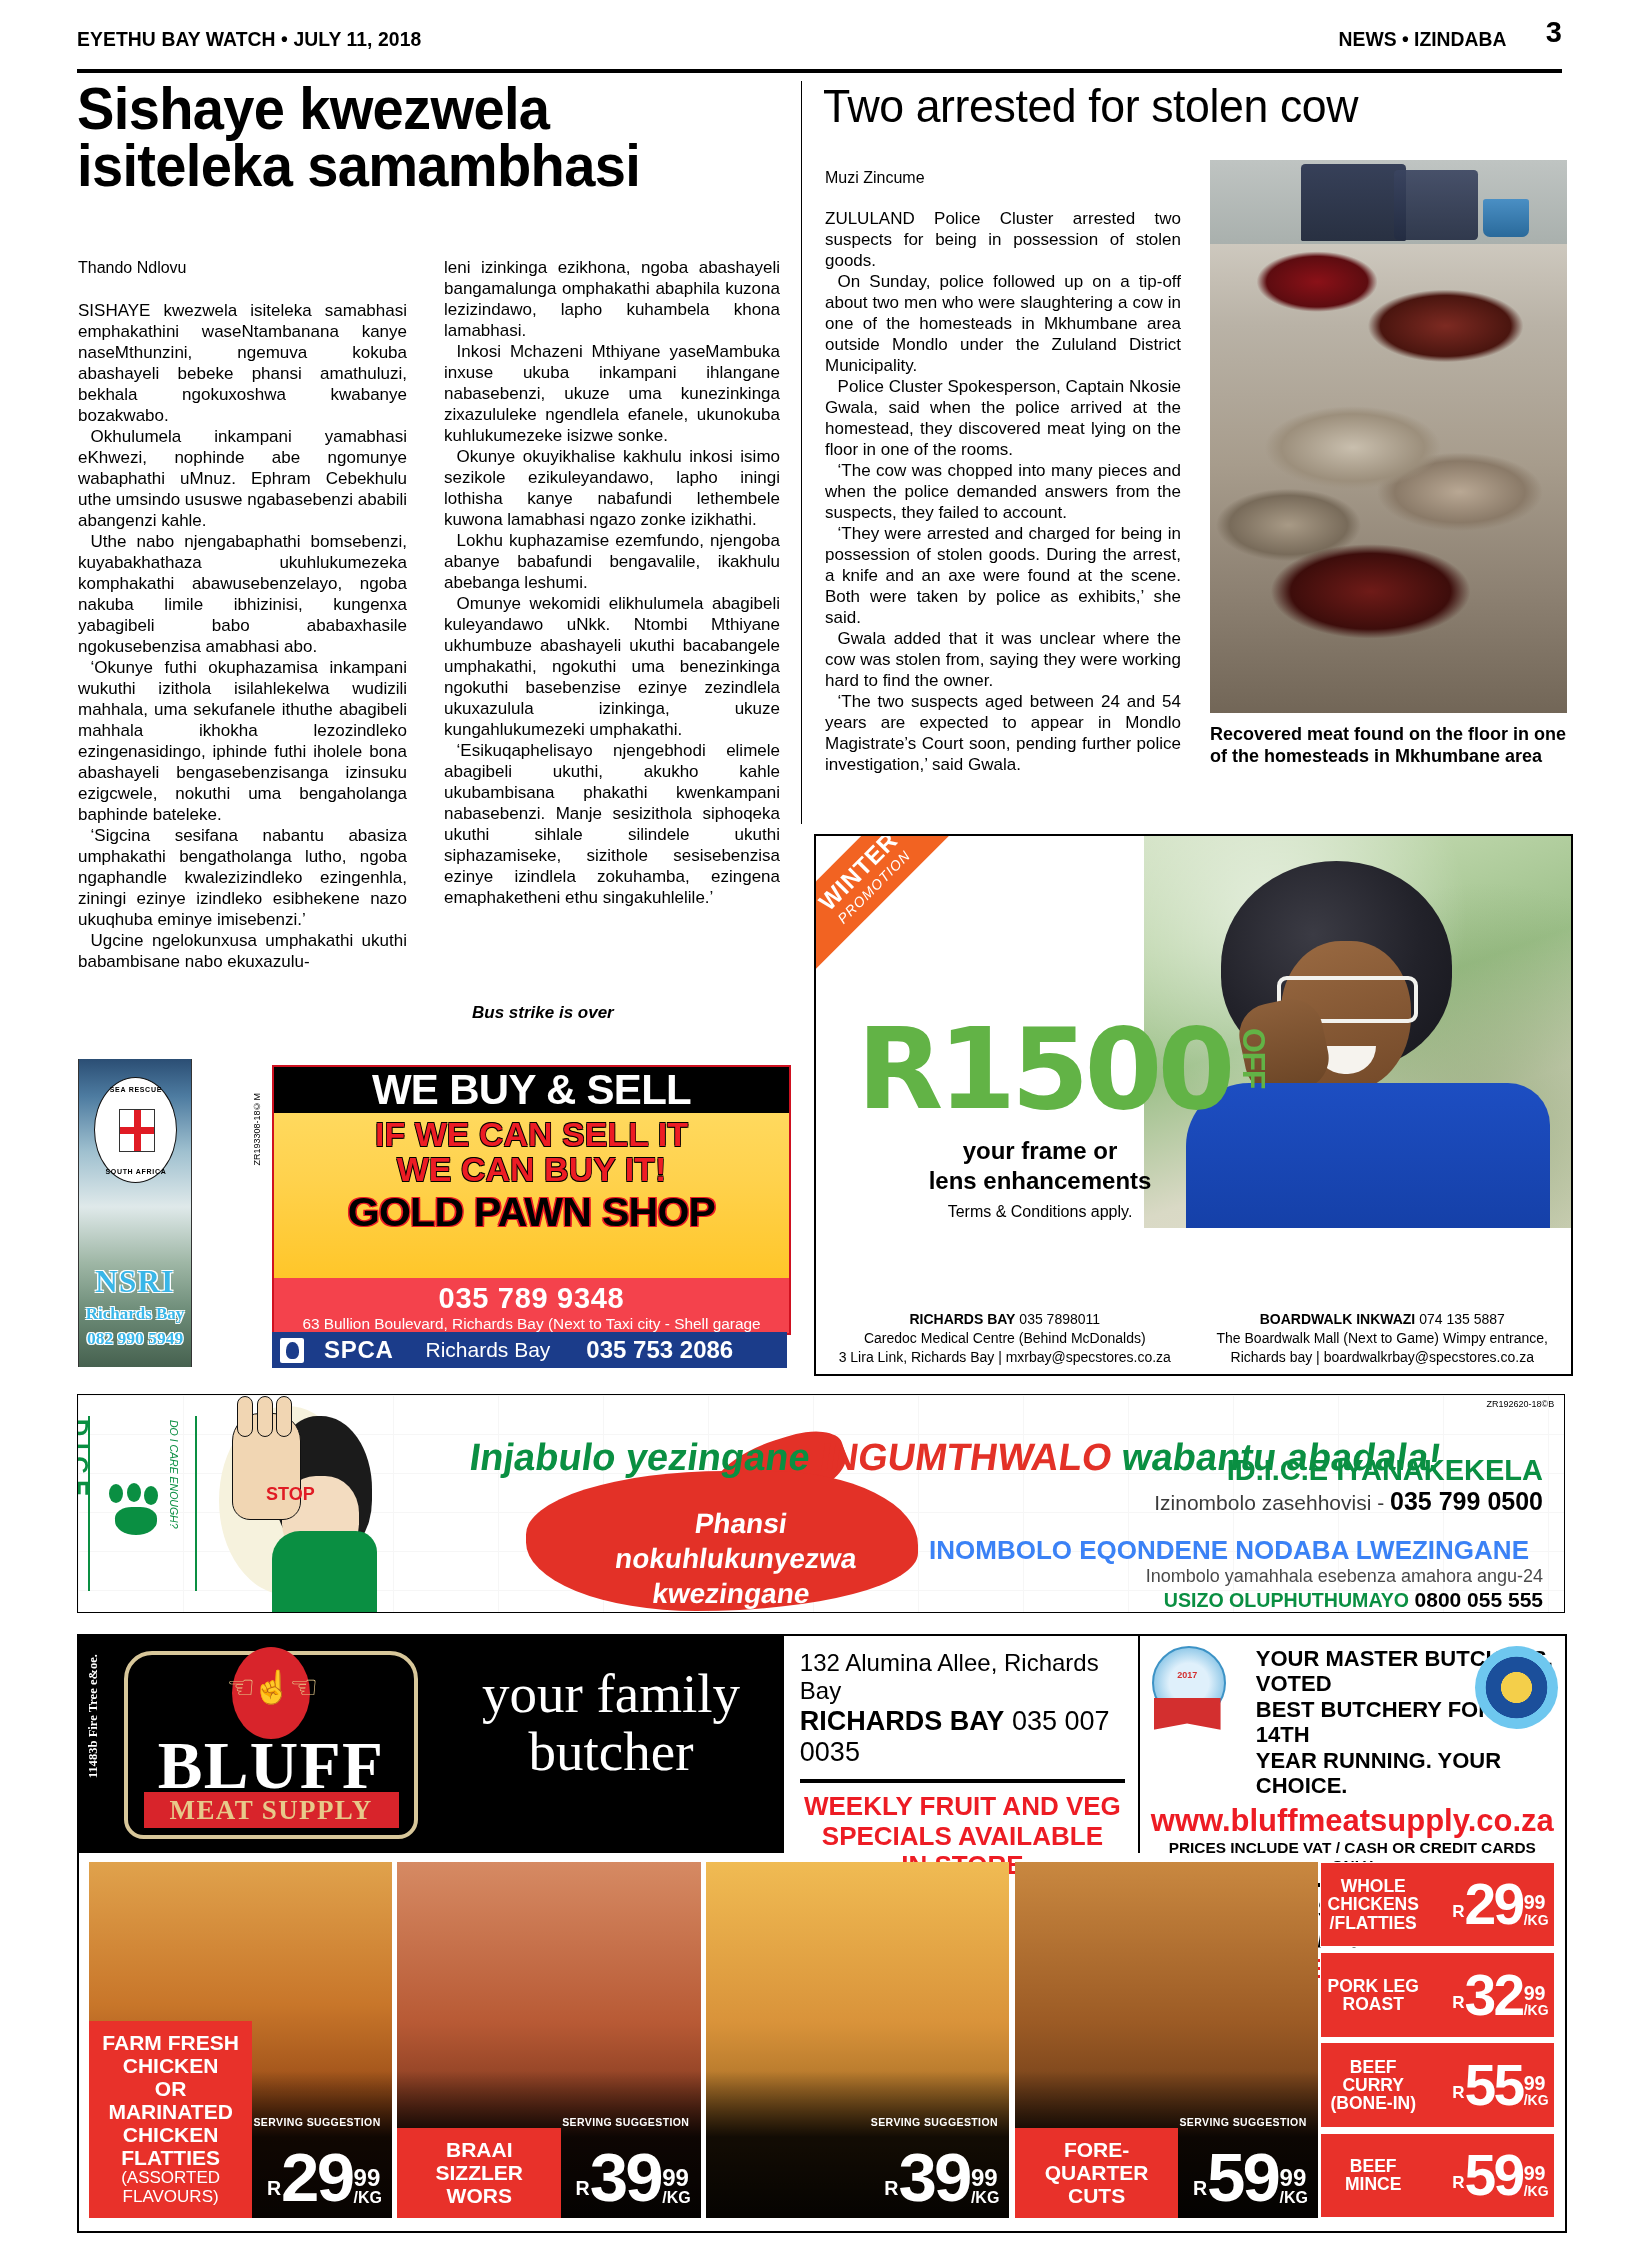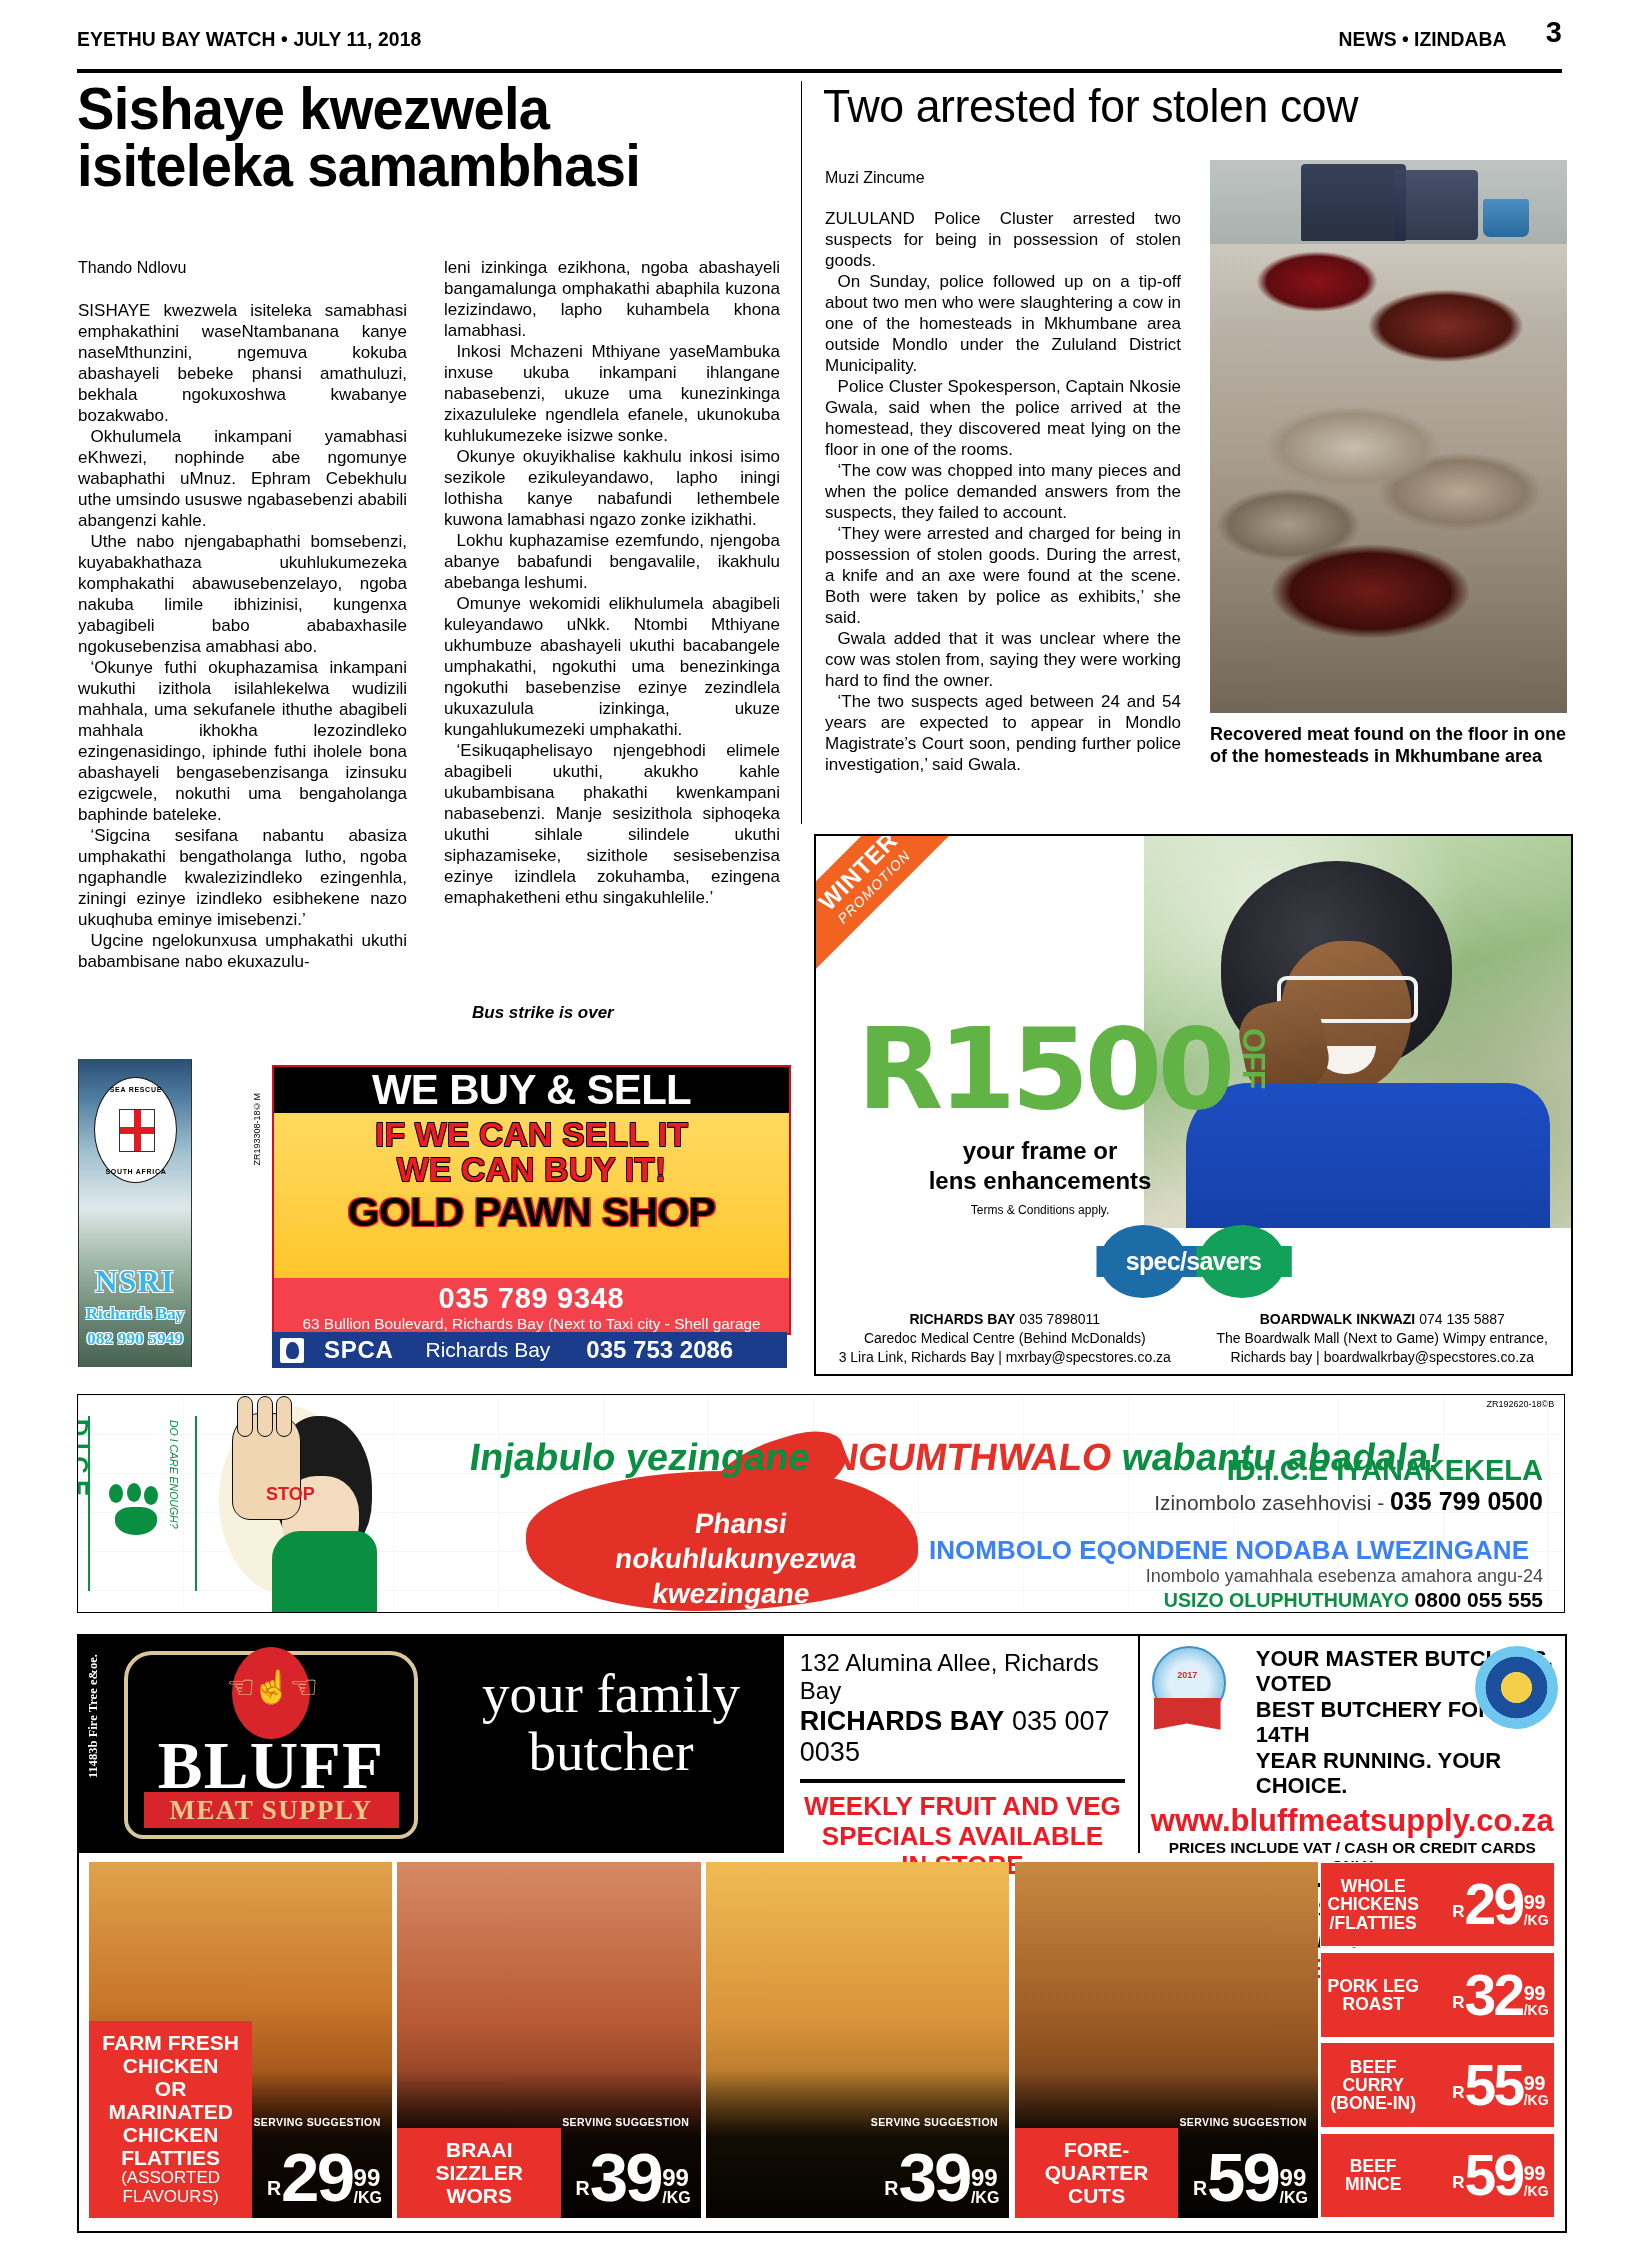--- a/index.html
+++ b/index.html
@@ -77,21 +77,21 @@
   .ss-ribbon{position:absolute;left:-78px;top:9.8px;width:252px;height:62px;background:#f26322;transform:rotate(-45deg);
      display:flex;flex-direction:column;align-items:center;justify-content:center;color:#fff;}
   .ss-ribbon .r1{font-weight:bold;font-size:24px;letter-spacing:0.7px;font-family:"Liberation Sans Narrow","Liberation Sans",sans-serif;}
   .ss-ribbon .r2{font-style:italic;font-size:14px;letter-spacing:1.1px;}
   .ss-price{position:absolute;left:41px;top:188px;display:flex;align-items:flex-start;}
   .ss-price .amt{font-weight:bold;font-size:112px;line-height:.82;color:#62b346;letter-spacing:-4.9px;
      font-family:"DejaVu Sans",sans-serif;}
   .ss-price .off{font-weight:bold;font-size:32px;color:#62b346;writing-mode:vertical-rl;margin-left:4.2px;margin-top:4.2px;letter-spacing:-1.4px;}
   .ss-sub1{position:absolute;left:84px;top:301px;width:280px;text-align:center;font-size:24px;font-weight:bold;}
   .ss-sub2{position:absolute;left:77px;top:331px;width:294px;text-align:center;font-size:24px;font-weight:bold;}
-  .ss-terms{position:absolute;left:84px;top:367px;width:280px;text-align:center;font-size:12px;}
+  .ss-terms{position:absolute;left:84px;top:367px;width:280px;text-align:center;font-size:16px;}
   .ss-logo{position:absolute;left:50%;top:389px;transform:translateX(-50%);width:203px;height:73px;}
   .ss-logo .ov{position:absolute;top:0;width:87px;height:73px;border-radius:50%;}
   .ss-logo .ov.b{left:7px;background:#1c6ca8;}
   .ss-logo .ov.g{left:106px;background:#13a05a;}
   .ss-logo .bar{position:absolute;left:4.2px;top:21px;width:195px;height:31px;background:#1c6ca8;}
   .ss-logo .bar2{position:absolute;left:104px;top:21px;width:95px;height:31px;background:#13a05a;}
   .ss-logo .txt{position:absolute;left:0;top:21px;width:203px;height:31px;color:#fff;font-weight:bold;font-size:25px;
      display:flex;align-items:center;justify-content:center;letter-spacing:-0.7px;z-index:3;}
   .ss-stores{position:absolute;left:0;top:474px;width:100%;display:flex;}
   .ss-store{flex:1;text-align:center;font-size:14px;line-height:1.35;}
@@ -325,31 +325,20 @@
         <div class="r2">PROMOTION</div>
       </div>
       <div class="ss-price">
         <div class="amt">R1500</div>
         <div class="off">OFF</div>
       </div>
       <div class="ss-sub1"><span>your </span><b>frame</b><span> or</span></div>
       <div class="ss-sub2">lens enhancements</div>
       <div class="ss-terms">Terms &amp; Conditions apply.</div>
     </div>
-    <div class="ss-logo">
-      <div class="bar"></div>
-      <div class="bar2"></div>
-      <div class="ov b"></div>
-      <div class="ov g"></div>
-      <div class="txt">
-        <span>spec</span>
-        <span>/</span>
-        <span>savers</span>
-      </div>
-    </div>
     <div class="ss-stores">
       <div class="ss-store">
         <div><b>RICHARDS BAY</b> <span>035 7898011</span></div>
         <div>Caredoc Medical Centre (Behind McDonalds)</div>
         <div>3 Lira Link, Richards Bay | mxrbay@specstores.co.za</div>
       </div>
       <div class="ss-store">
         <div><b>BOARDWALK INKWAZI</b> <span>074 135 5887</span></div>
         <div>The Boardwalk Mall (Next to Game) Wimpy entrance,</div>
         <div>Richards bay | boardwalkrbay@specstores.co.za</div>

